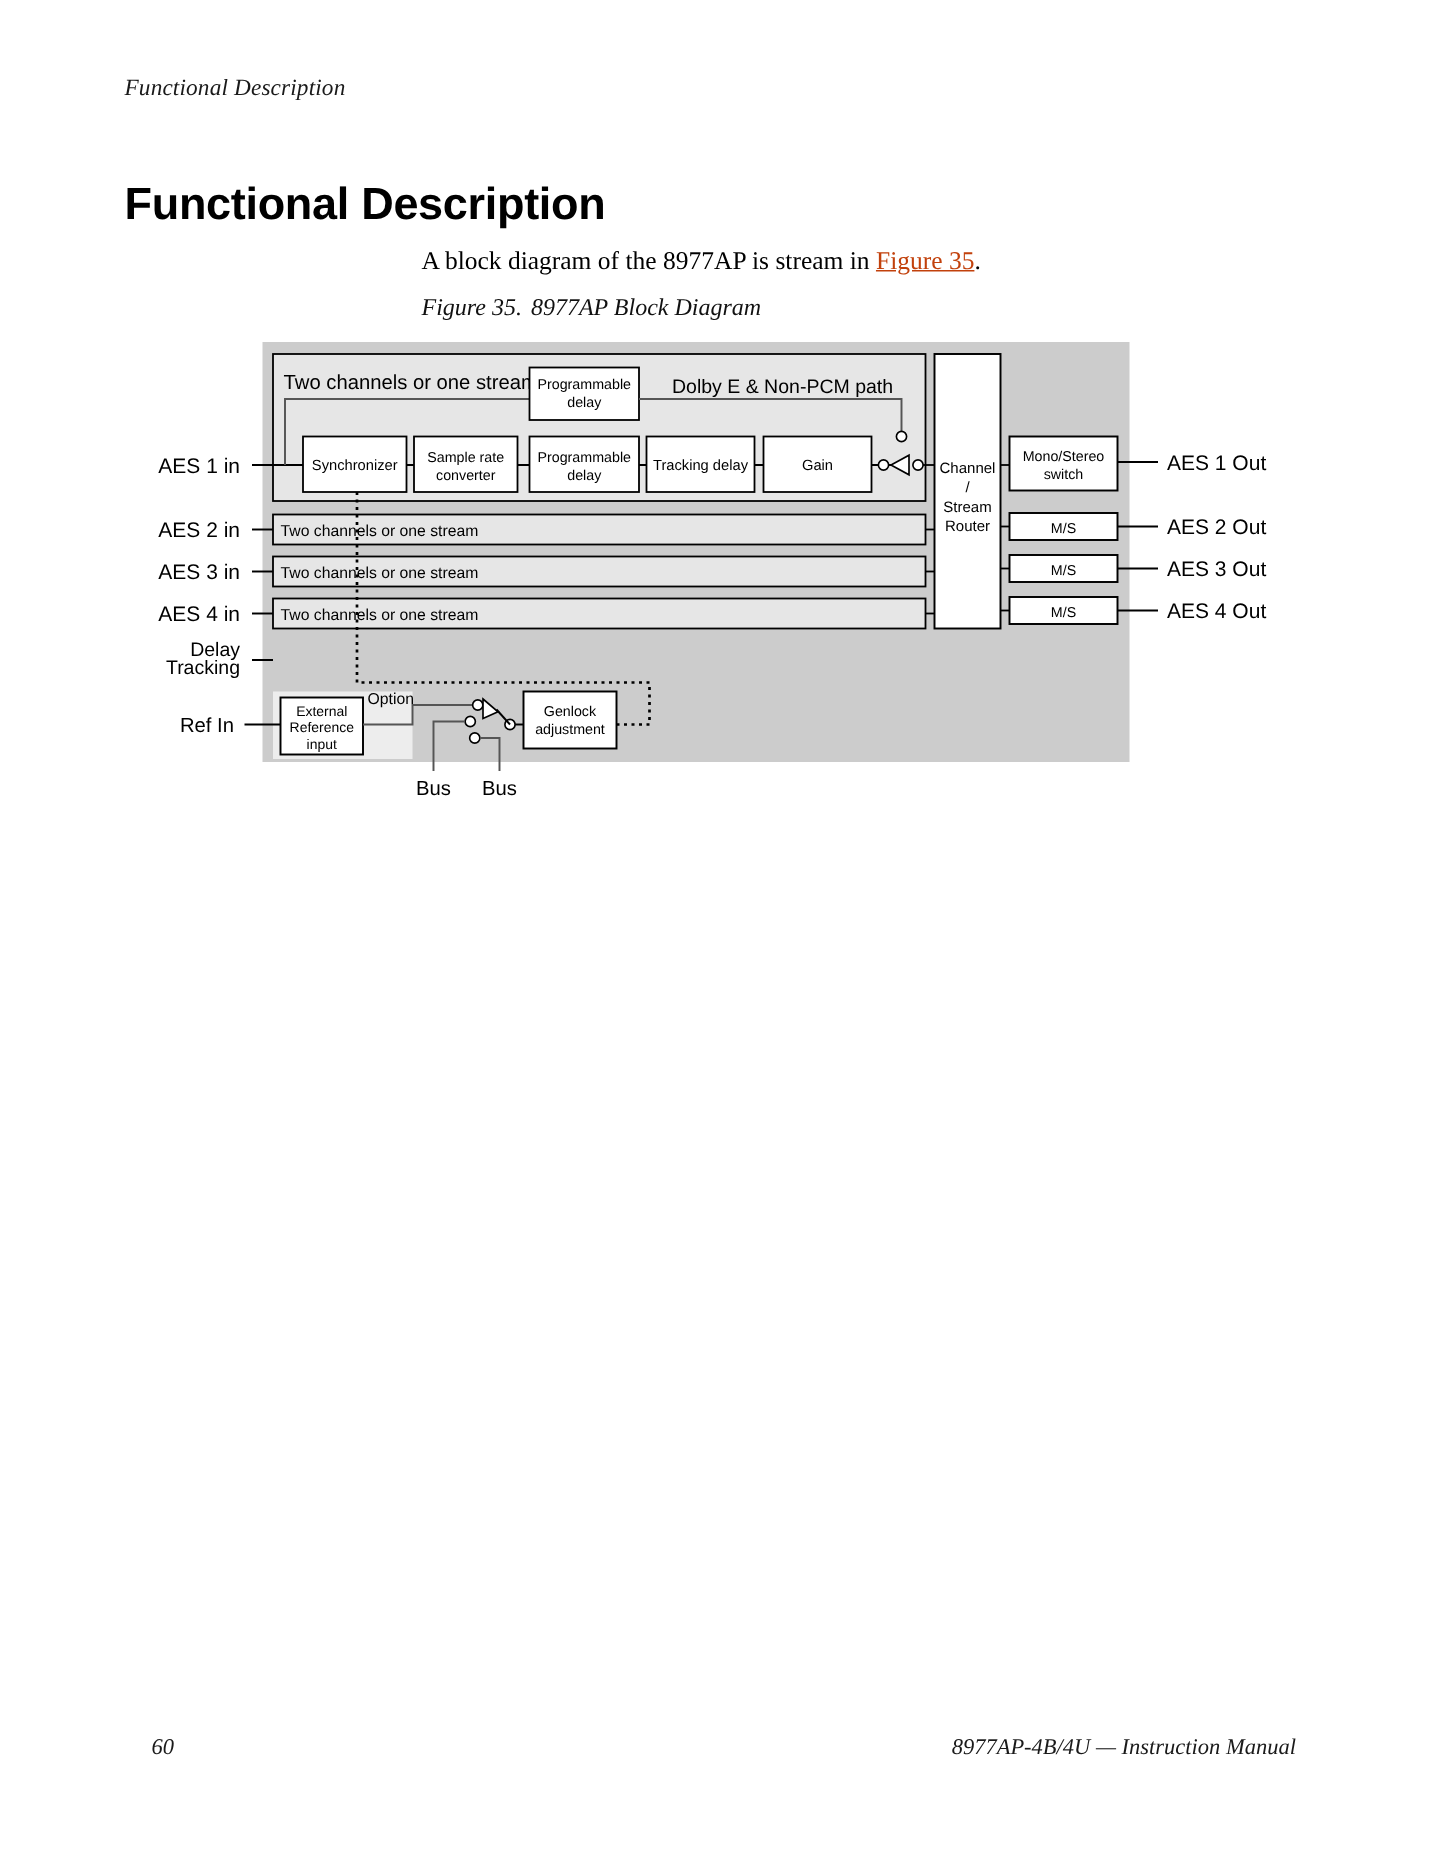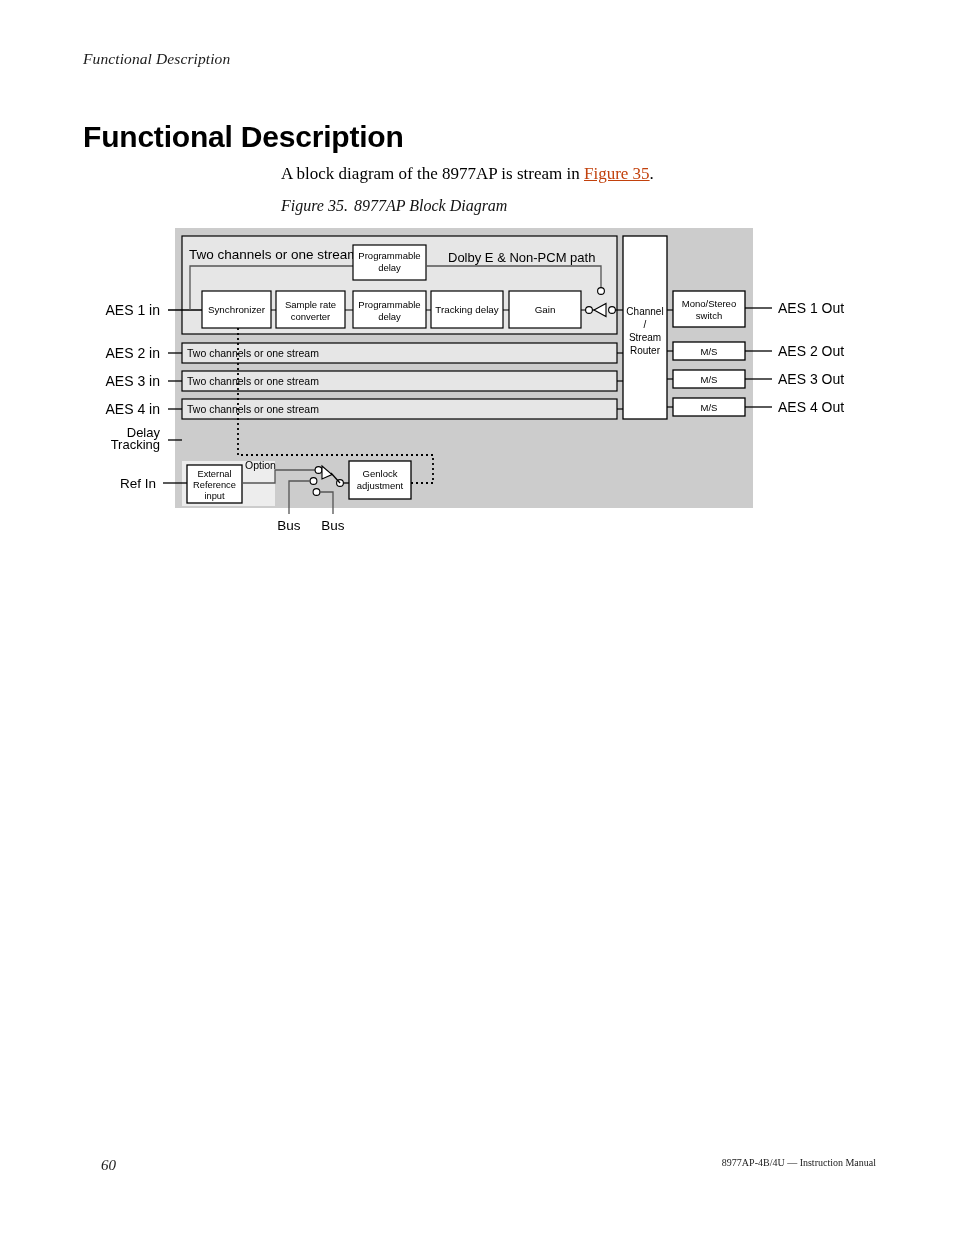--- a/index.html
+++ b/index.html
@@ -62,24 +62,25 @@
     left: 83px;
     top: 1157px;
     font-family: "Liberation Serif", serif;
     font-style: italic;
     font-size: 15px;
     color: #1a1a1a;
     margin-left: 18px;
   }
   .footer-title {
     position: absolute;
-    right: 78px;
+    right: 90px;
     top: 1157px;
     font-family: "Liberation Serif", serif;
-    font-size: 10px;
+    font-style: italic;
+    font-size: 15px;
     color: #1a1a1a;
     white-space: nowrap;
   }
 
   
   #diagram {
     position: absolute;
     left: 0;
     top: 0;
     width: 954px;

